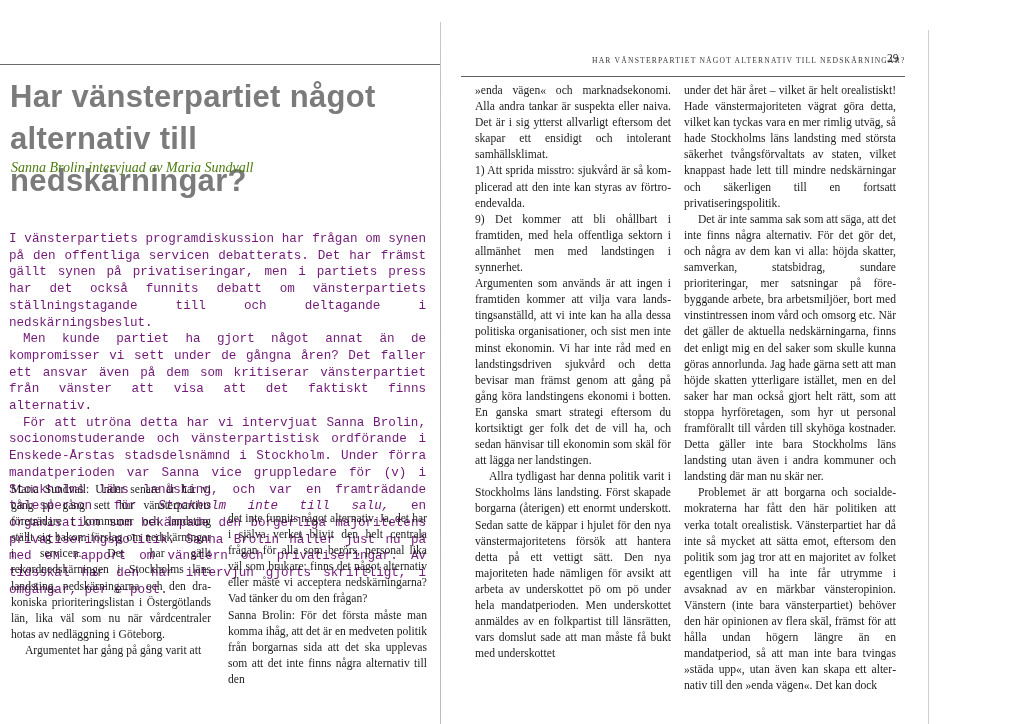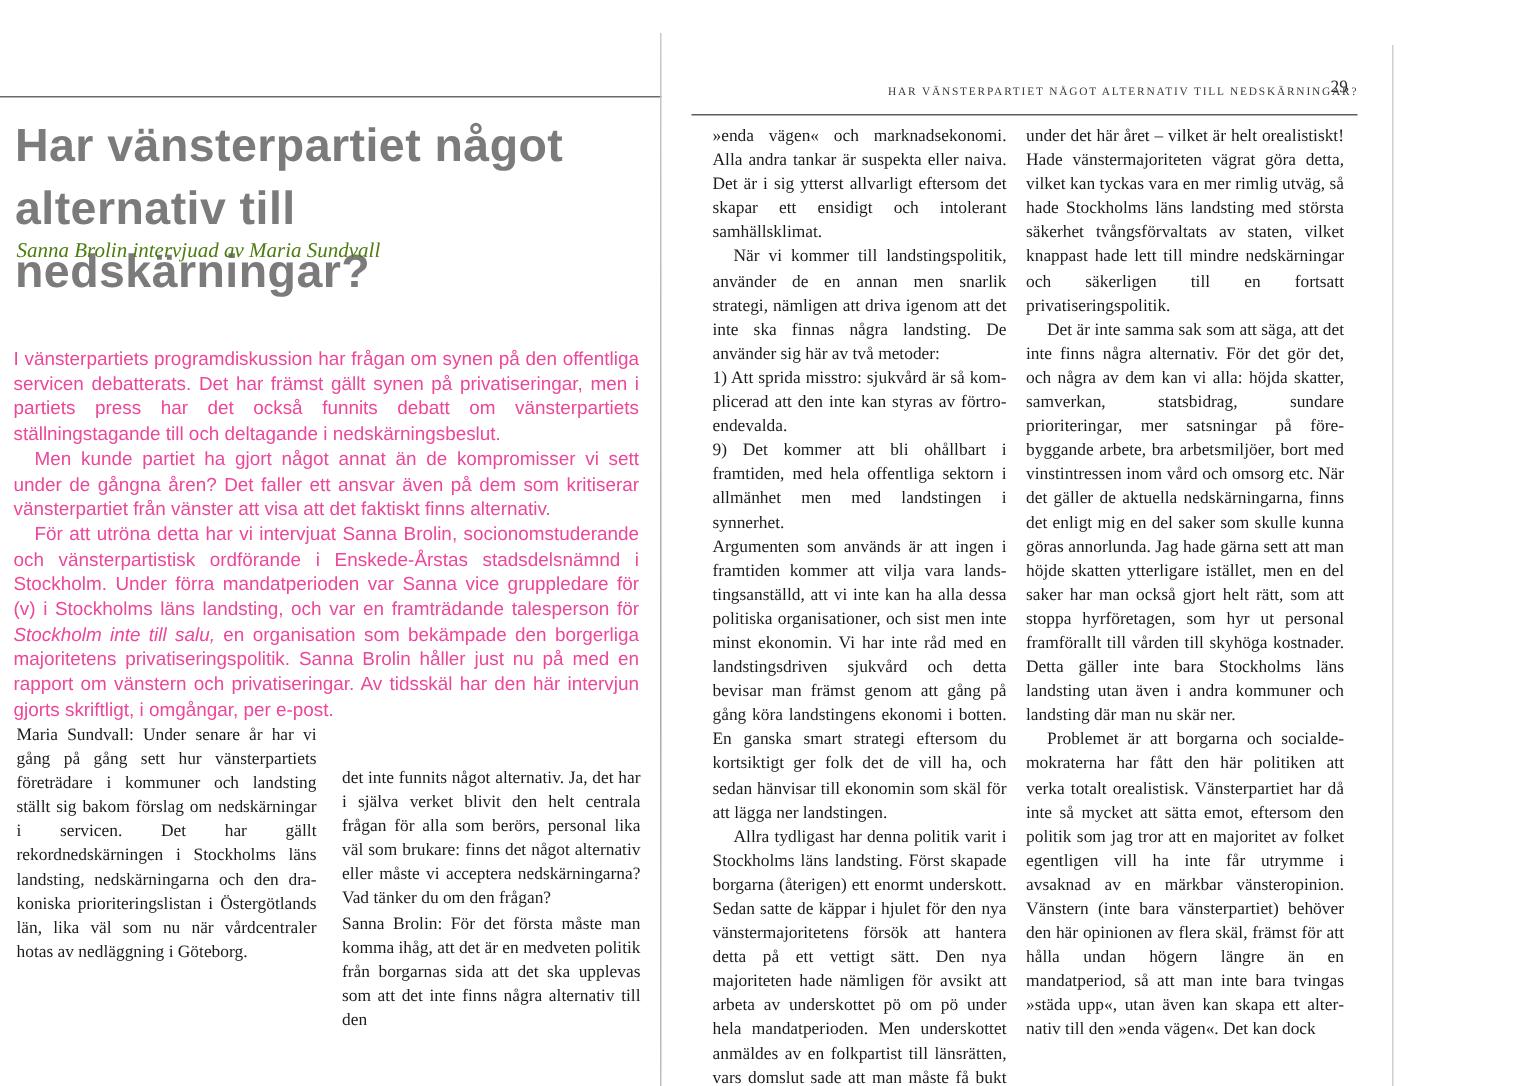--- a/index.html
+++ b/index.html
@@ -26,22 +26,22 @@
       font-size: 31px; line-height: 42px; color: #7b7b7b;
       letter-spacing: 0.3px; margin: 0;
     }
     .byline {
       position: absolute; left: 11px; top: 160px; margin: 0;
       font-family: "Liberation Serif", serif; font-style: italic;
       font-size: 14px; color: #4d7c0f;
     }
     .intro {
       position: absolute; left: 9px; top: 231px; width: 417px; margin: 0;
-      font-family: Liberation Sans, sans-serif; font-size: 12.6px; line-height: 16.7px;
-      color: #ec4899; text-align: justify;
+      font-family: Liberation Mono, monospace; font-size: 12.6px; line-height: 16.7px;
+      color: #701a75; text-align: justify;
     }
     .intro p { margin: 0; text-indent: 0; }
     .intro p + p { text-indent: 14px; }
     .intro em { font-style: italic; }
     .col {
       position: absolute; margin: 0;
       font-family: "Liberation Serif", serif; font-size: 11.6px; line-height: 16.1px;
       color: #1c1c1c; text-align: justify; hyphens: manual;
     }
     .col p { margin: 0; }
@@ -75,38 +75,38 @@
     <p class="byline">Sanna Brolin intervjuad av Maria Sundvall</p>
 
     <div class="intro">
       <p>I vänsterpartiets programdiskussion har frågan om synen på den offentliga servicen debatterats. Det har främst gällt synen på privatiseringar, men i partiets press har det också funnits debatt om vänsterpartiets ställningstagande till och deltagande i nedskärningsbeslut.</p>
       <p>Men kunde partiet ha gjort något annat än de kompromisser vi sett under de gångna åren? Det faller ett ansvar även på dem som kritiserar vänsterpartiet från vänster att visa att det faktiskt finns alternativ.</p>
       <p><span>För att utröna detta har vi intervjuat Sanna Brolin, socionomstuderande och vänsterpartistisk ordförande i Enskede-Årstas stadsdelsnämnd i Stockholm. Under förra mandatperioden var Sanna vice gruppledare för (v) i Stockholms läns landsting, och var en framträdande talesperson för </span><em>Stockholm inte till salu,</em><span> en organisation som bekämpade den borgerliga majoritetens privatiseringspolitik. Sanna Brolin håller just nu på med en rapport om vänstern och privatiseringar. Av tidsskäl har den här intervjun gjorts skriftligt, i omgångar, per e-post.</span></p>
     </div>
 
     <div class="col col-l1">
       <p>Maria Sundvall: Under senare år har vi gång på gång sett hur vänsterpartiets företrädare i kommuner och lands­ting ställt sig bakom förslag om ned­skärningar i servicen. Det har gällt rekordnedskärningen i Stockholms läns landsting, nedskärningarna och den dra­koniska prioriteringslistan i Östergöt­lands län, lika väl som nu när vårdcen­traler hotas av nedläggning i Göteborg.</p>
+      <p class="indent">Argumentet har gång på gång varit att</p>
     </div>
 
     <div class="col col-l2">
       <p>det inte funnits något alternativ. Ja, det har i själva verket blivit den helt centrala frågan för alla som berörs, personal lika väl som brukare: finns det något alternativ eller måste vi acceptera nedskärningarna? Vad tänker du om den frågan?</p>
       <p class="gap">Sanna Brolin: För det första måste man komma ihåg, att det är en medveten politik från borgarnas sida att det ska upplevas som att det inte finns några alternativ till den</p>
     </div>
   </div>
 
   <div class="gutter-line"></div>
 
   <div class="right-page-static">
     <p class="running-head">Har vänsterpartiet något alternativ till nedskärningar?</p>
     <p class="page-number">29</p>
     <div class="right-top-rule"></div>
 
     <div class="col col-r1">
       <p>»enda vägen« och marknadsekonomi. Alla andra tankar är suspekta eller naiva. Det är i sig ytterst allvarligt eftersom det skapar ett ensidigt och intolerant samhällsklimat.</p>
-      <p class="indent">När vi kommer till landstingspolitik, använder de en annan men snarlik strategi, nämligen att driva igenom att det inte ska finnas några landsting. De använder sig här av två metoder:</p>
       <p>1) Att sprida misstro: sjukvård är så kom­plicerad att den inte kan styras av förtro­endevalda.</p>
       <p>9) Det kommer att bli ohållbart i framtiden, med hela offentliga sektorn i allmänhet men med landstingen i synnerhet.</p>
       <p class="gap">Argumenten som används är att ingen i framtiden kommer att vilja vara lands­tingsanställd, att vi inte kan ha alla dessa politiska organisationer, och sist men inte minst ekonomin. Vi har inte råd med en landstingsdriven sjukvård och detta bevisar man främst genom att gång på gång köra landstingens ekonomi i botten. En ganska smart strategi eftersom du kortsiktigt ger folk det de vill ha, och sedan hänvisar till ekonomin som skäl för att lägga ner lands­tingen.</p>
       <p class="indent">Allra tydligast har denna politik varit i Stockholms läns landsting. Först skapade borgarna (återigen) ett enormt underskott. Sedan satte de käppar i hjulet för den nya vänstermajoritetens försök att hantera detta på ett vettigt sätt. Den nya majoriteten hade nämligen för avsikt att arbeta av under­skottet pö om pö under hela mandatpe­rioden. Men underskottet anmäldes av en folkpartist till länsrätten, vars domslut sade att man måste få bukt med underskottet</p>
     </div>
 
     <div class="col col-r2">
       <p>under det här året – vilket är helt orealis­tiskt! Hade vänstermajoriteten vägrat göra detta, vilket kan tyckas vara en mer rimlig utväg, så hade Stockholms läns landsting med största säkerhet tvångsförvaltats av staten, vilket knappast hade lett till mindre nedskärningar och säkerligen till en fortsatt privatiseringspolitik.</p>
       <p class="indent">Det är inte samma sak som att säga, att det inte finns några alternativ. För det gör det, och några av dem kan vi alla: höjda skatter, samverkan, statsbidrag, sundare prioriteringar, mer satsningar på före­byggande arbete, bra arbetsmiljöer, bort med vinstintressen inom vård och omsorg etc. När det gäller de aktuella nedskärning­arna, finns det enligt mig en del saker som skulle kunna göras annorlunda. Jag hade gärna sett att man höjde skatten ytterligare istället, men en del saker har man också gjort helt rätt, som att stoppa hyrföretagen, som hyr ut personal framförallt till vården till skyhöga kostnader. Detta gäller inte bara Stockholms läns landsting utan även i andra kommuner och landsting där man nu skär ner.</p>
       <p class="indent">Problemet är att borgarna och socialde­mokraterna har fått den här politiken att verka totalt orealistisk. Vänsterpartiet har då inte så mycket att sätta emot, eftersom den politik som jag tror att en majoritet av folket egentligen vill ha inte får utrymme i avsaknad av en märkbar vänsteropinion. Vänstern (inte bara vänsterpartiet) behö­ver den här opinionen av flera skäl, främst för att hålla undan högern längre än en mandatperiod, så att man inte bara tvingas »städa upp«, utan även kan skapa ett alter­nativ till den »enda vägen«. Det kan dock</p>

